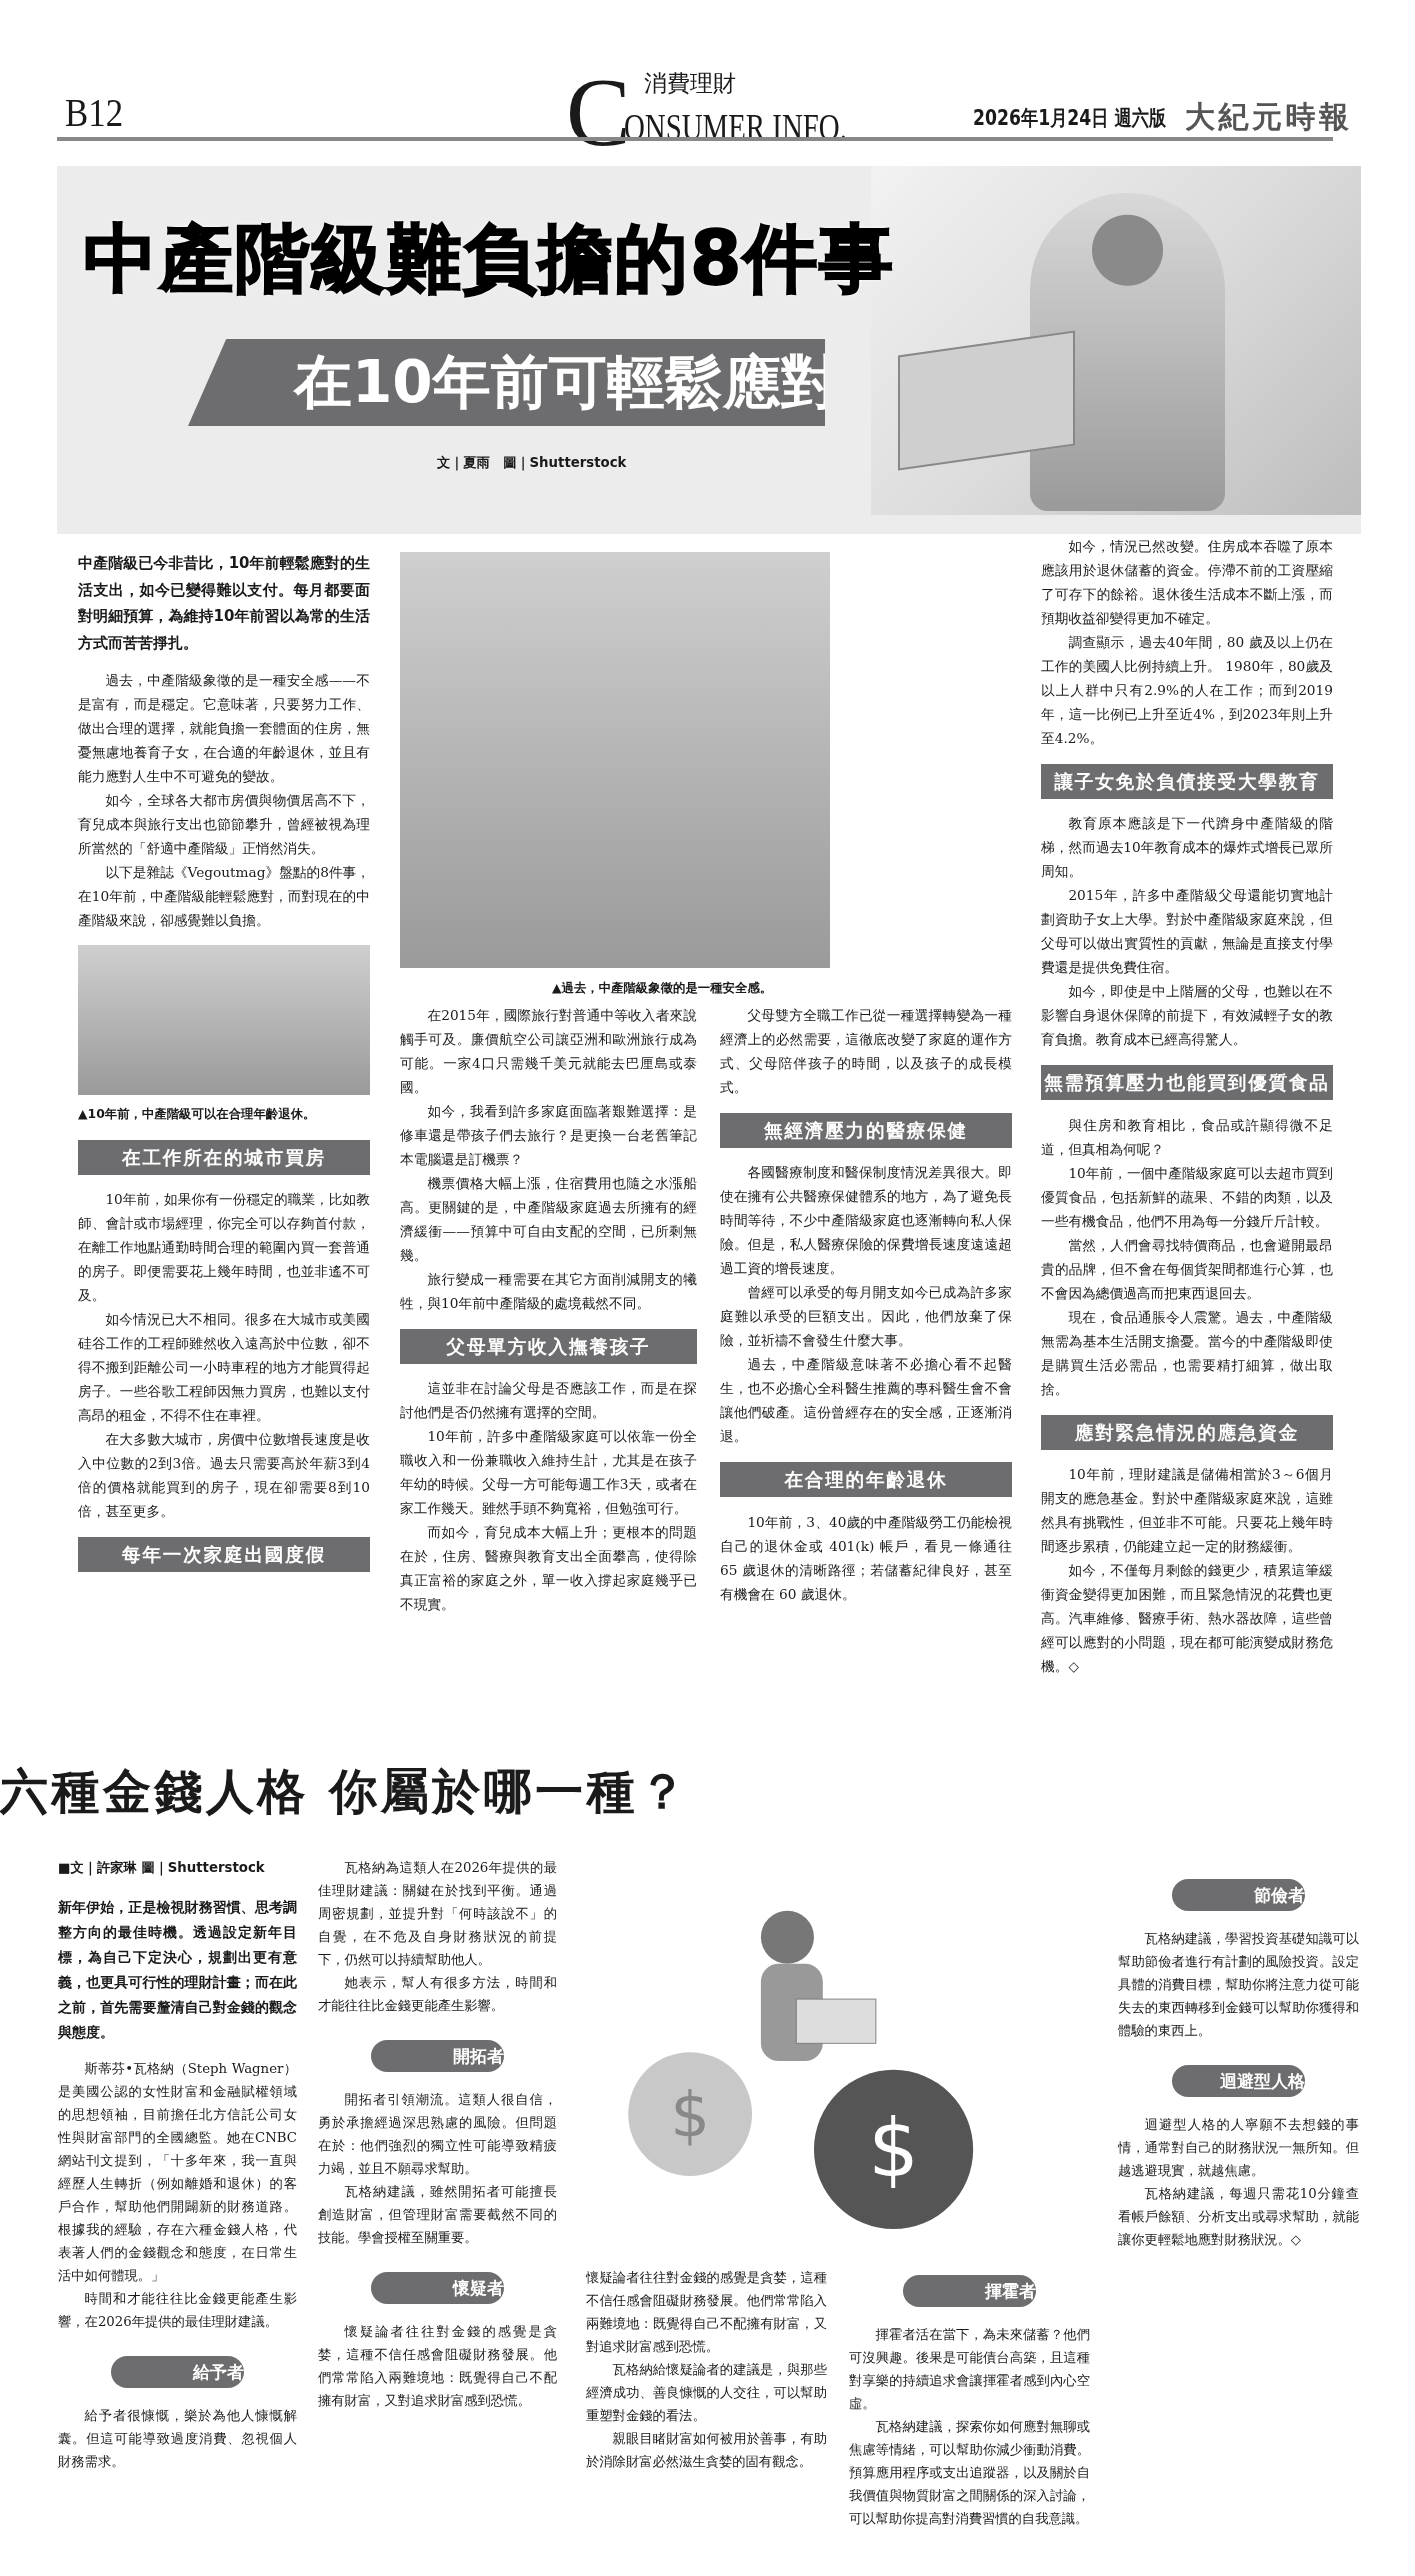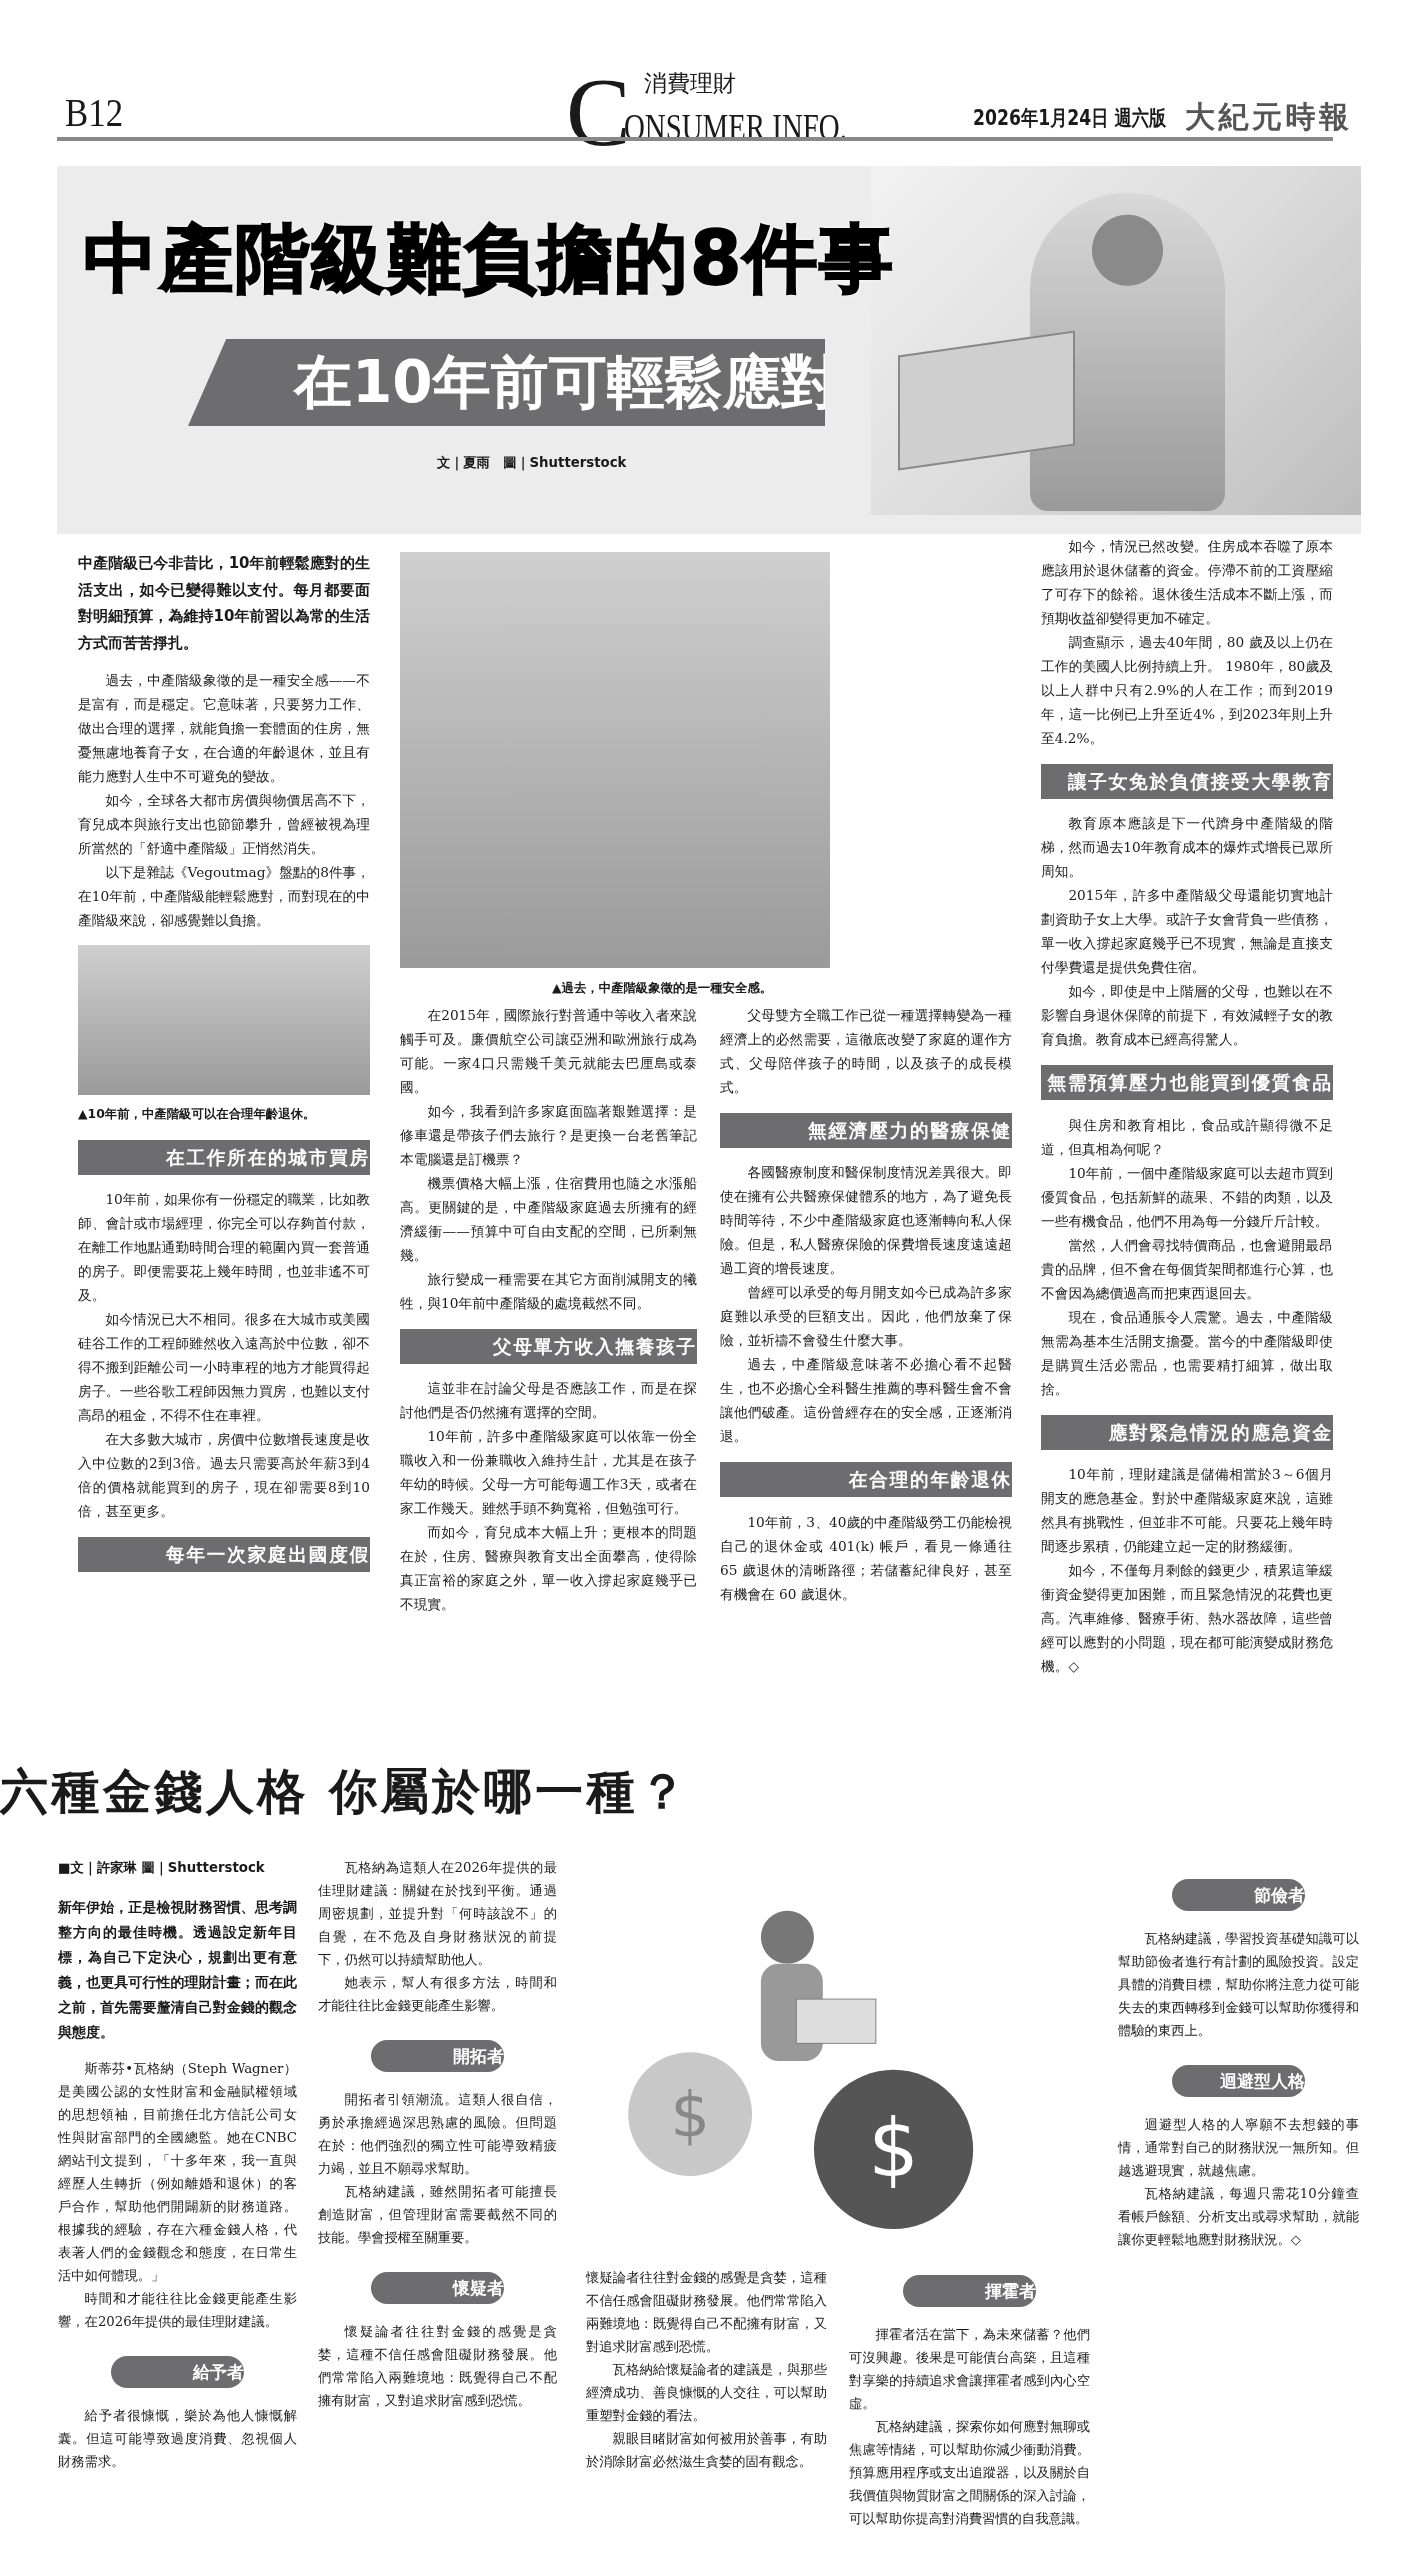--- a/index.html
+++ b/index.html
@@ -18,21 +18,21 @@
 .hero-sub{position:absolute;left:131px;top:173px;width:637px;height:87px;background:#6d6d6f;clip-path:polygon(6% 0,100% 0,100% 100%,0 100%)}
 .hero-sub span{position:absolute;left:106px;top:5.3px;font-family:"DejaVu Sans",sans-serif;font-weight:bold;font-size:58px;color:#fff;white-space:nowrap}
 .byline{position:absolute;left:380px;top:288px;font-family:"DejaVu Sans",sans-serif;font-size:13.3px;font-weight:bold;white-space:nowrap}
 .hero-photo{position:absolute;left:814px;top:0;width:490px;height:349px;background:linear-gradient(135deg,#f2f2f2 0%,#dcdcdc 50%,#bdbdbd 100%)}
 .hero-photo .man{position:absolute;left:159px;top:26.5px;width:195px;height:318px;border-radius:97px 97px 17.7px 17.7px;background:radial-gradient(circle at 50% 18%,#8a8a8a 0 35px,transparent 36px),linear-gradient(#d8d8d8,#9a9a9a)}
 .hero-photo .laptop{position:absolute;left:26.5px;top:177px;width:177px;height:115px;background:#cfcfcf;border:2.7px solid #888;transform:skewY(-8deg)}
 .content{position:absolute;left:0;top:368px;width:1304px;height:1191px;background:#fff}
 .col{position:absolute;top:0;font-size:13.7px;line-height:24px;text-align:justify}
 .col p{text-indent:2em}
 .lead{font-family:"DejaVu Sans",sans-serif;font-weight:bold;font-size:15px;line-height:26.5px;text-indent:0!important;margin:16px 0 12.4px}
-.sh{background:#6d6d6f;color:#fff;font-family:"DejaVu Sans",sans-serif;font-weight:bold;font-size:18.6px;text-align:right;height:35px;line-height:35px;margin:14px 0 12.4px;letter-spacing:1.8px}
+.sh{background:#6d6d6f;color:#fff;font-family:"DejaVu Sans",sans-serif;font-weight:bold;font-size:18.6px;text-align:center;height:35px;line-height:35px;margin:14px 0 12.4px;letter-spacing:1.8px}
 .photo{background:linear-gradient(#cfcfcf,#9a9a9a);position:relative}
 .cap{font-family:"DejaVu Sans",sans-serif;font-weight:bold;font-size:12.4px;margin:7px 0 12.4px}
 .art2{position:absolute;left:0;top:1725px;width:1415px;height:851px}
 .art2-title{position:absolute;left:0;top:35px;width:1415px;font-family:"DejaVu Sans",sans-serif;font-weight:bold;font-size:48px;letter-spacing:3.5px}
 .by2{font-family:"DejaVu Sans",sans-serif;font-weight:bold;font-size:13.3px;margin-bottom:16px}
 .pill{display:block;margin:23px auto 16px;width:133px;height:32px;line-height:32px;border-radius:16px;background:#6d6d6f;color:#fff;text-align:right;font-family:"DejaVu Sans",sans-serif;font-weight:bold;font-size:17px}
 .illus{position:absolute;left:566px;top:1889px;width:531px;height:380px}
 </style>
 </head>
 <body>
@@ -97,21 +97,21 @@
       <p>過去，中產階級意味著不必擔心看不起醫生，也不必擔心全科醫生推薦的專科醫生會不會讓他們破產。這份曾經存在的安全感，正逐漸消退。</p>
       <div class="sh">在合理的年齡退休</div>
       <p>10年前，3、40歲的中產階級勞工仍能檢視自己的退休金或 401(k) 帳戶，看見一條通往 65 歲退休的清晰路徑；若儲蓄紀律良好，甚至有機會在 60 歲退休。</p>
     </div>
 
     <div class="col" style="left:984px;top:0;width:292px">
       <p>如今，情況已然改變。住房成本吞噬了原本應該用於退休儲蓄的資金。停滯不前的工資壓縮了可存下的餘裕。退休後生活成本不斷上漲，而預期收益卻變得更加不確定。</p>
       <p>調查顯示，過去40年間，80 歲及以上仍在工作的美國人比例持續上升。 1980年，80歲及以上人群中只有2.9%的人在工作；而到2019年，這一比例已上升至近4%，到2023年則上升至4.2%。</p>
       <div class="sh">讓子女免於負債接受大學教育</div>
       <p>教育原本應該是下一代躋身中產階級的階梯，然而過去10年教育成本的爆炸式增長已眾所周知。</p>
-      <p>2015年，許多中產階級父母還能切實地計劃資助子女上大學。或許子女會背負一些債務，單一收入撐起家庭幾乎已不現實，無論是直接支付學費還是提供免費住宿。</p>
+      <p>2015年，許多中產階級父母還能切實地計劃資助子女上大學。對於中產階級家庭來說，但父母可以做出實質性的貢獻，無論是直接支付學費還是提供免費住宿。</p>
       <p>如今，即使是中上階層的父母，也難以在不影響自身退休保障的前提下，有效減輕子女的教育負擔。教育成本已經高得驚人。</p>
       <div class="sh">無需預算壓力也能買到優質食品</div>
       <p>與住房和教育相比，食品或許顯得微不足道，但真相為何呢？</p>
       <p>10年前，一個中產階級家庭可以去超市買到優質食品，包括新鮮的蔬果、不錯的肉類，以及一些有機食品，他們不用為每一分錢斤斤計較。</p>
       <p>當然，人們會尋找特價商品，也會避開最昂貴的品牌，但不會在每個貨架間都進行心算，也不會因為總價過高而把東西退回去。</p>
       <p>現在，食品通脹令人震驚。過去，中產階級無需為基本生活開支擔憂。當今的中產階級即使是購買生活必需品，也需要精打細算，做出取捨。</p>
       <div class="sh">應對緊急情況的應急資金</div>
       <p>10年前，理財建議是儲備相當於3～6個月開支的應急基金。對於中產階級家庭來說，這雖然具有挑戰性，但並非不可能。只要花上幾年時間逐步累積，仍能建立起一定的財務緩衝。</p>
       <p>如今，不僅每月剩餘的錢更少，積累這筆緩衝資金變得更加困難，而且緊急情況的花費也更高。汽車維修、醫療手術、熱水器故障，這些曾經可以應對的小問題，現在都可能演變成財務危機。◇</p>
     </div>

